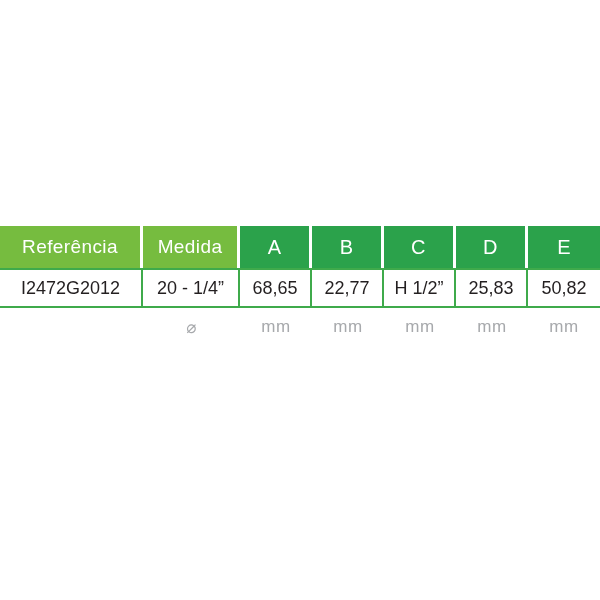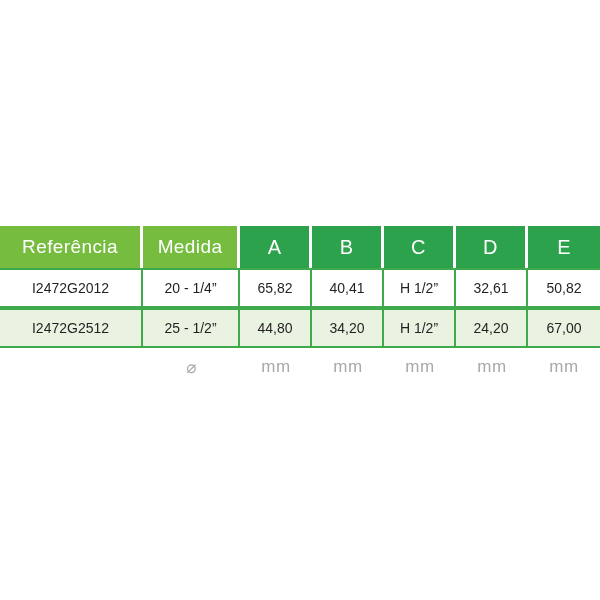--- a/index.html
+++ b/index.html
@@ -49,21 +49,21 @@
   }
   
   th.gap-r { border-right: 3px solid #ffffff; }
 
   
   tr.data-row td {
     height: 36px;
     padding: 0;
     text-align: center;
     vertical-align: middle;
-    font-size: 14px;
+    font-size: 18px;
     color: #231f20;
     border-top: 2px solid #3faa4b;
     border-bottom: 2px solid #3faa4b;
     border-right: 2px solid #3faa4b;
   }
   tr.data-row td.first-cell {
     border-left: none;
   }
   tr.data-row td.last-cell {
     border-right: none;
@@ -117,36 +117,27 @@
         <th class="head-dark gap-r">C</th>
         <th class="head-dark gap-r">D</th>
         <th class="head-dark">E</th>
       </tr>
     </thead>
 
     <tbody>
       <tr class="data-row row-odd">
         <td class="first-cell">I2472G2012</td>
         <td>20 - 1/4”</td>
-        <td>65,82</td>
-        <td>40,41</td>
+        <td>68,65</td>
+        <td>22,77</td>
         <td>H 1/2”</td>
-        <td>32,61</td>
+        <td>25,83</td>
         <td class="last-cell">50,82</td>
       </tr>
 
-      <tr class="data-row row-even">
-        <td class="first-cell">I2472G2512</td>
-        <td>25 - 1/2”</td>
-        <td>44,80</td>
-        <td>34,20</td>
-        <td>H 1/2”</td>
-        <td>24,20</td>
-        <td class="last-cell">67,00</td>
-      </tr>
 
       <tr class="units-row">
         <td></td>
         <td class="units-dia">⌀</td>
         <td>mm</td>
         <td>mm</td>
         <td>mm</td>
         <td>mm</td>
         <td>mm</td>
       </tr>

